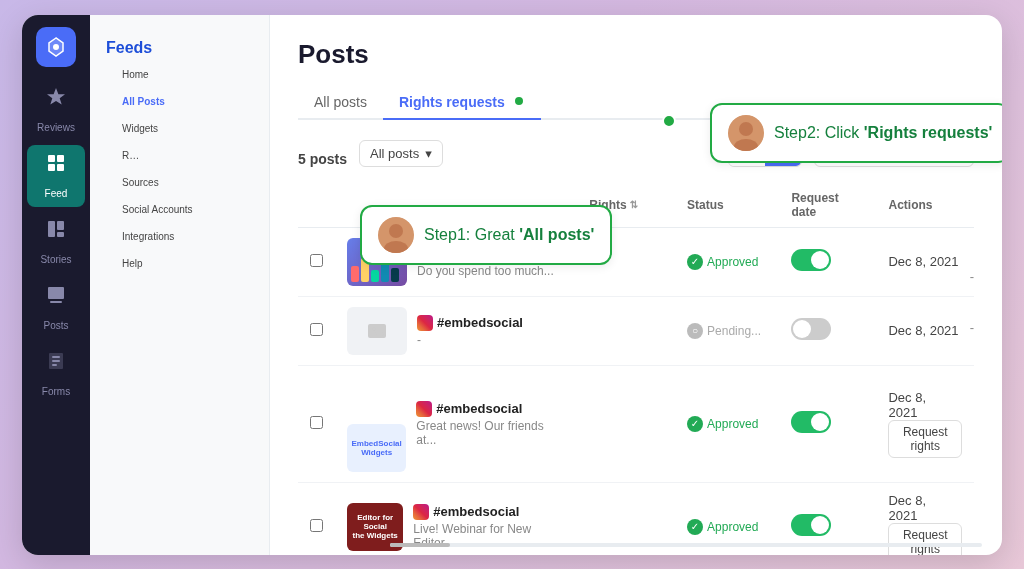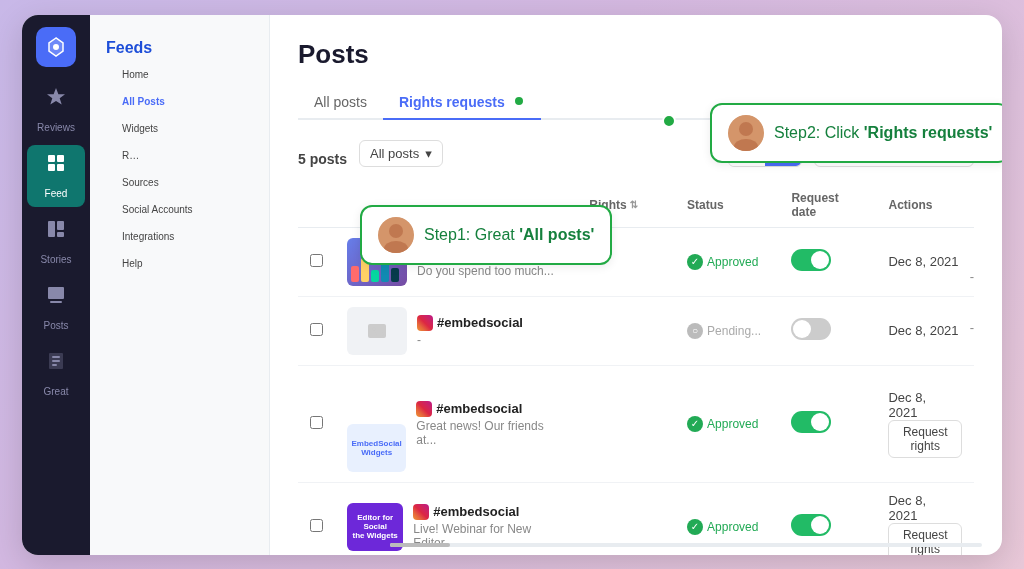--- a/index.html
+++ b/index.html
@@ -414,21 +414,21 @@
       text-align: center;
       font-weight: 600;
       overflow: hidden;
       margin-top: 48px;
     }
     
     .post-img-4 {
       width: 60px;
       height: 48px;
       border-radius: 6px;
-      background: #6d28d9;
+      background: #7f1d1d;
       display: flex;
       flex-direction: column;
       align-items: center;
       justify-content: center;
       gap: 2px;
       overflow: hidden;
     }
   </style>
 </head>
 <body>
@@ -472,21 +472,21 @@
         </svg>
       <span>Posts</span>
     </div>
     <div class="icon-nav-item">
       <svg width="20" height="20" viewBox="0 0 20 20" fill="currentColor">
           <rect x="3" y="2" width="14" height="16" rx="1" opacity="0.3"></rect>
           <rect x="6" y="5" width="8" height="2" rx="1"></rect>
           <rect x="6" y="9" width="8" height="2" rx="1"></rect>
           <rect x="6" y="13" width="5" height="2" rx="1"></rect>
         </svg>
-      <span>Great</span>
+      <span>Forms</span>
     </div>
   </div>
 
   <div class="nav-sidebar">
     <div class="nav-section-header">Feeds</div>
     <a class="nav-item">Home</a>
     <a class="nav-item active">All Posts</a>
     <a class="nav-item">Widgets</a>
     <a class="nav-item">R…</a>
 

